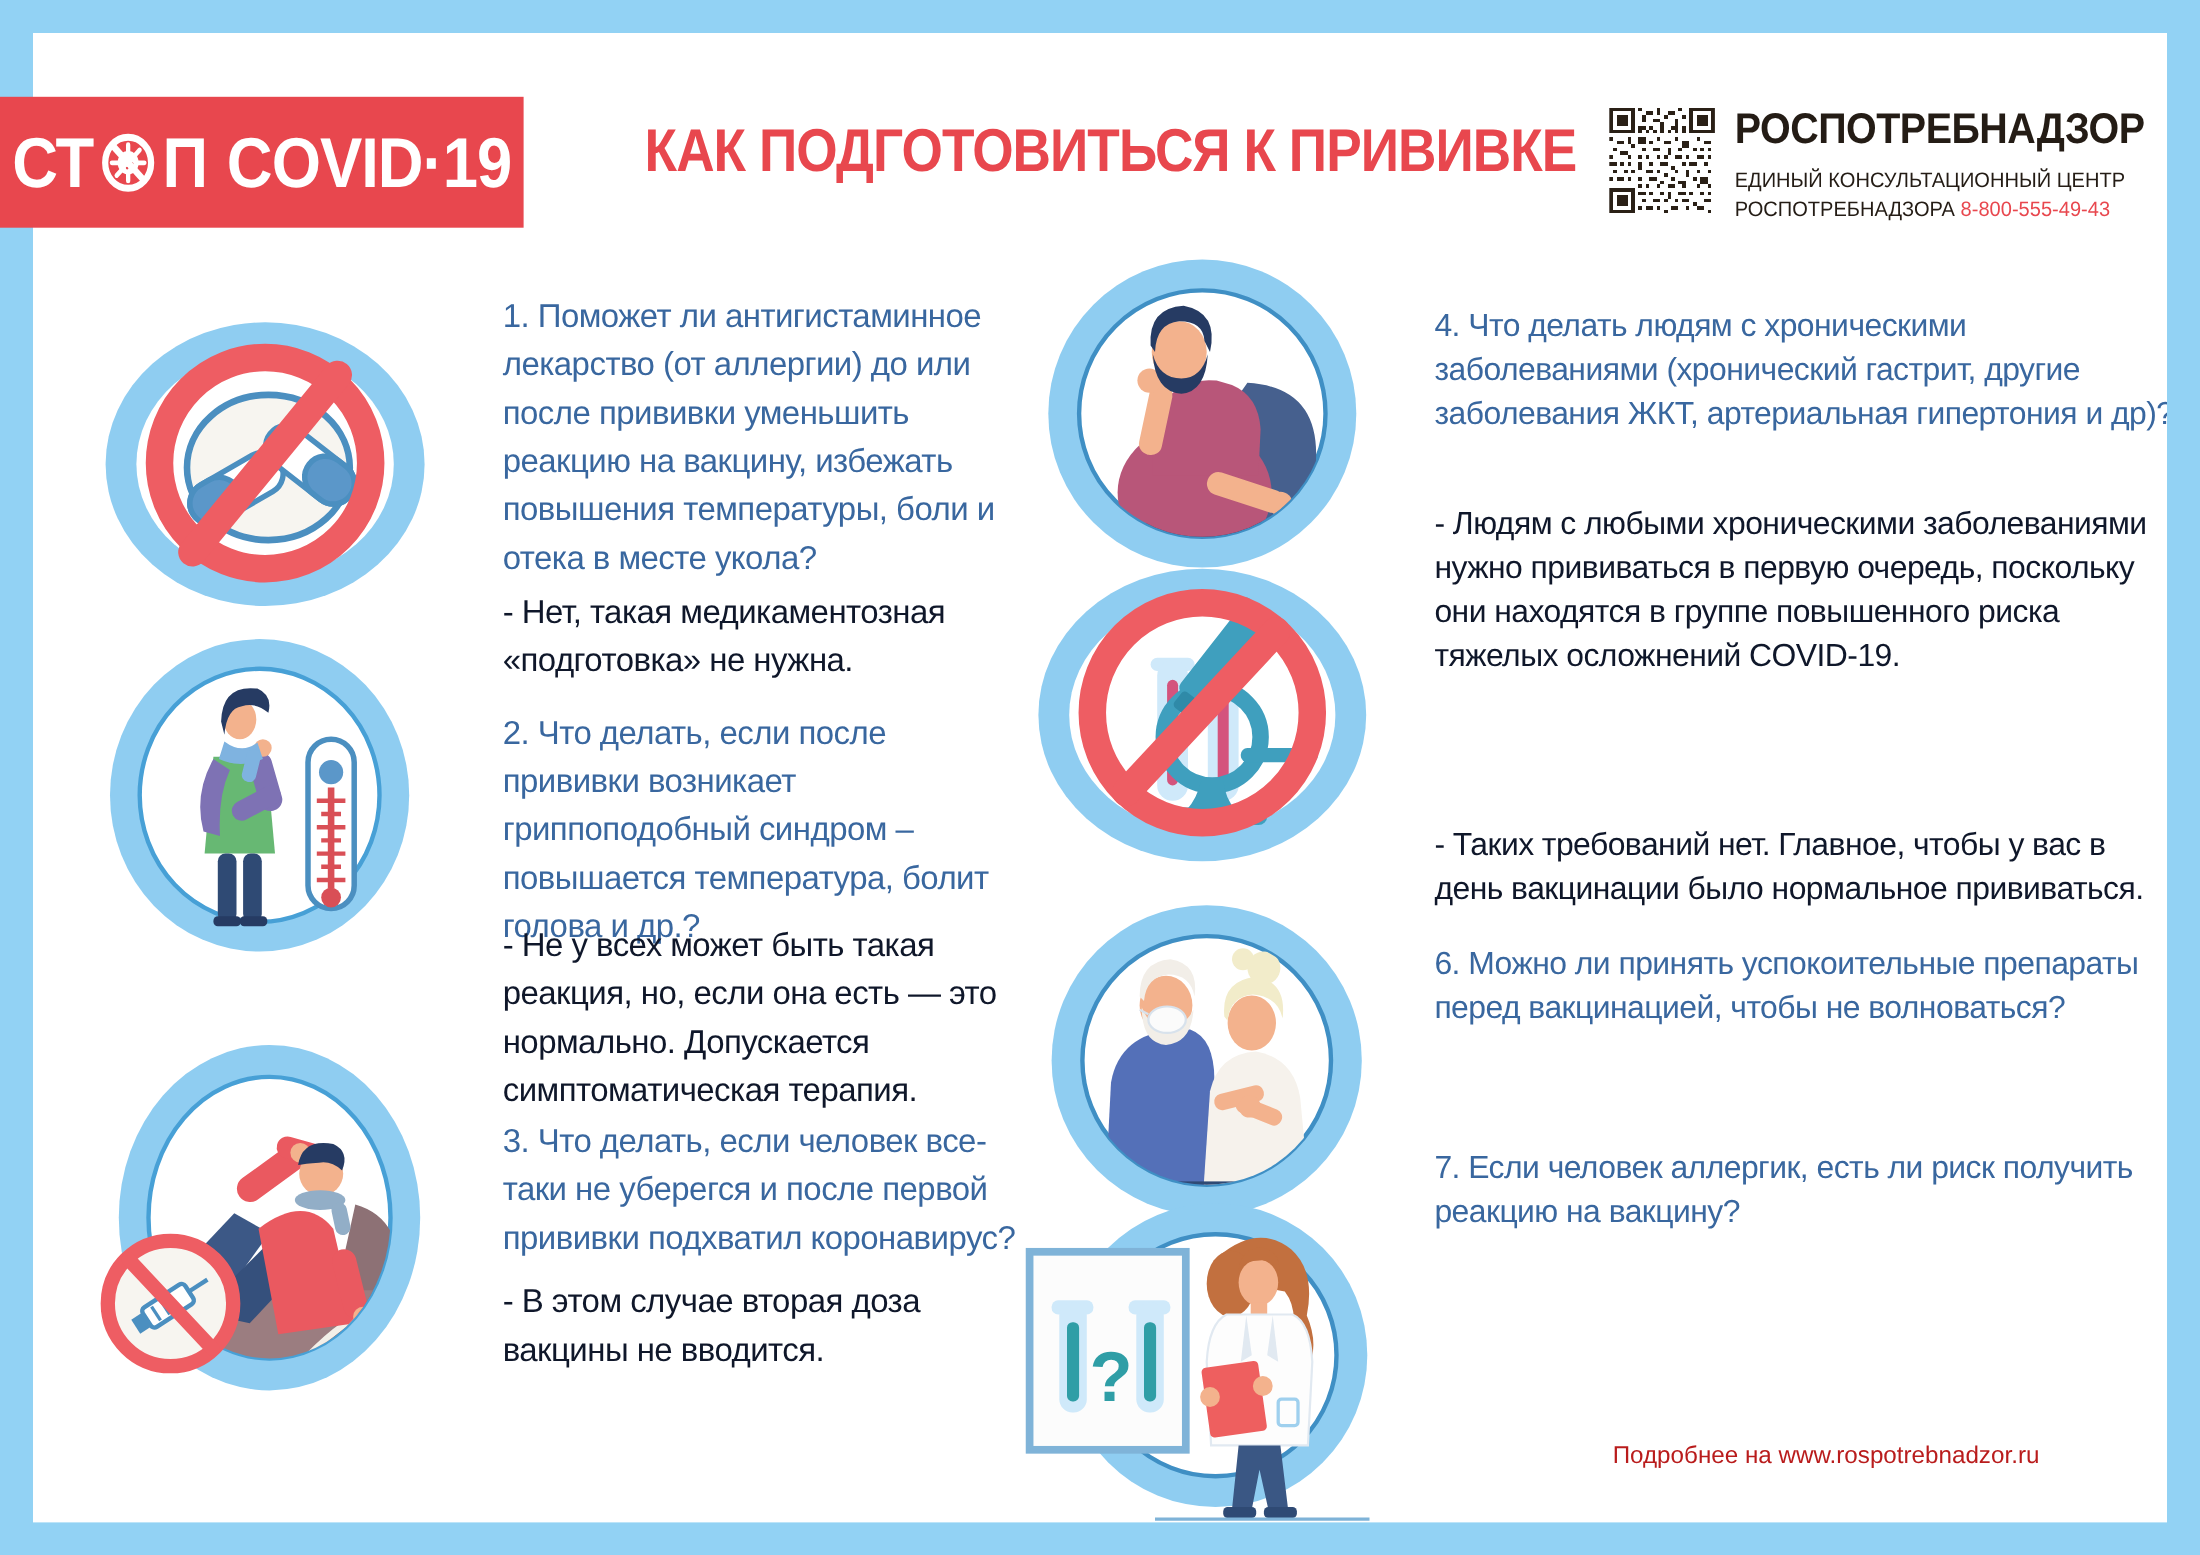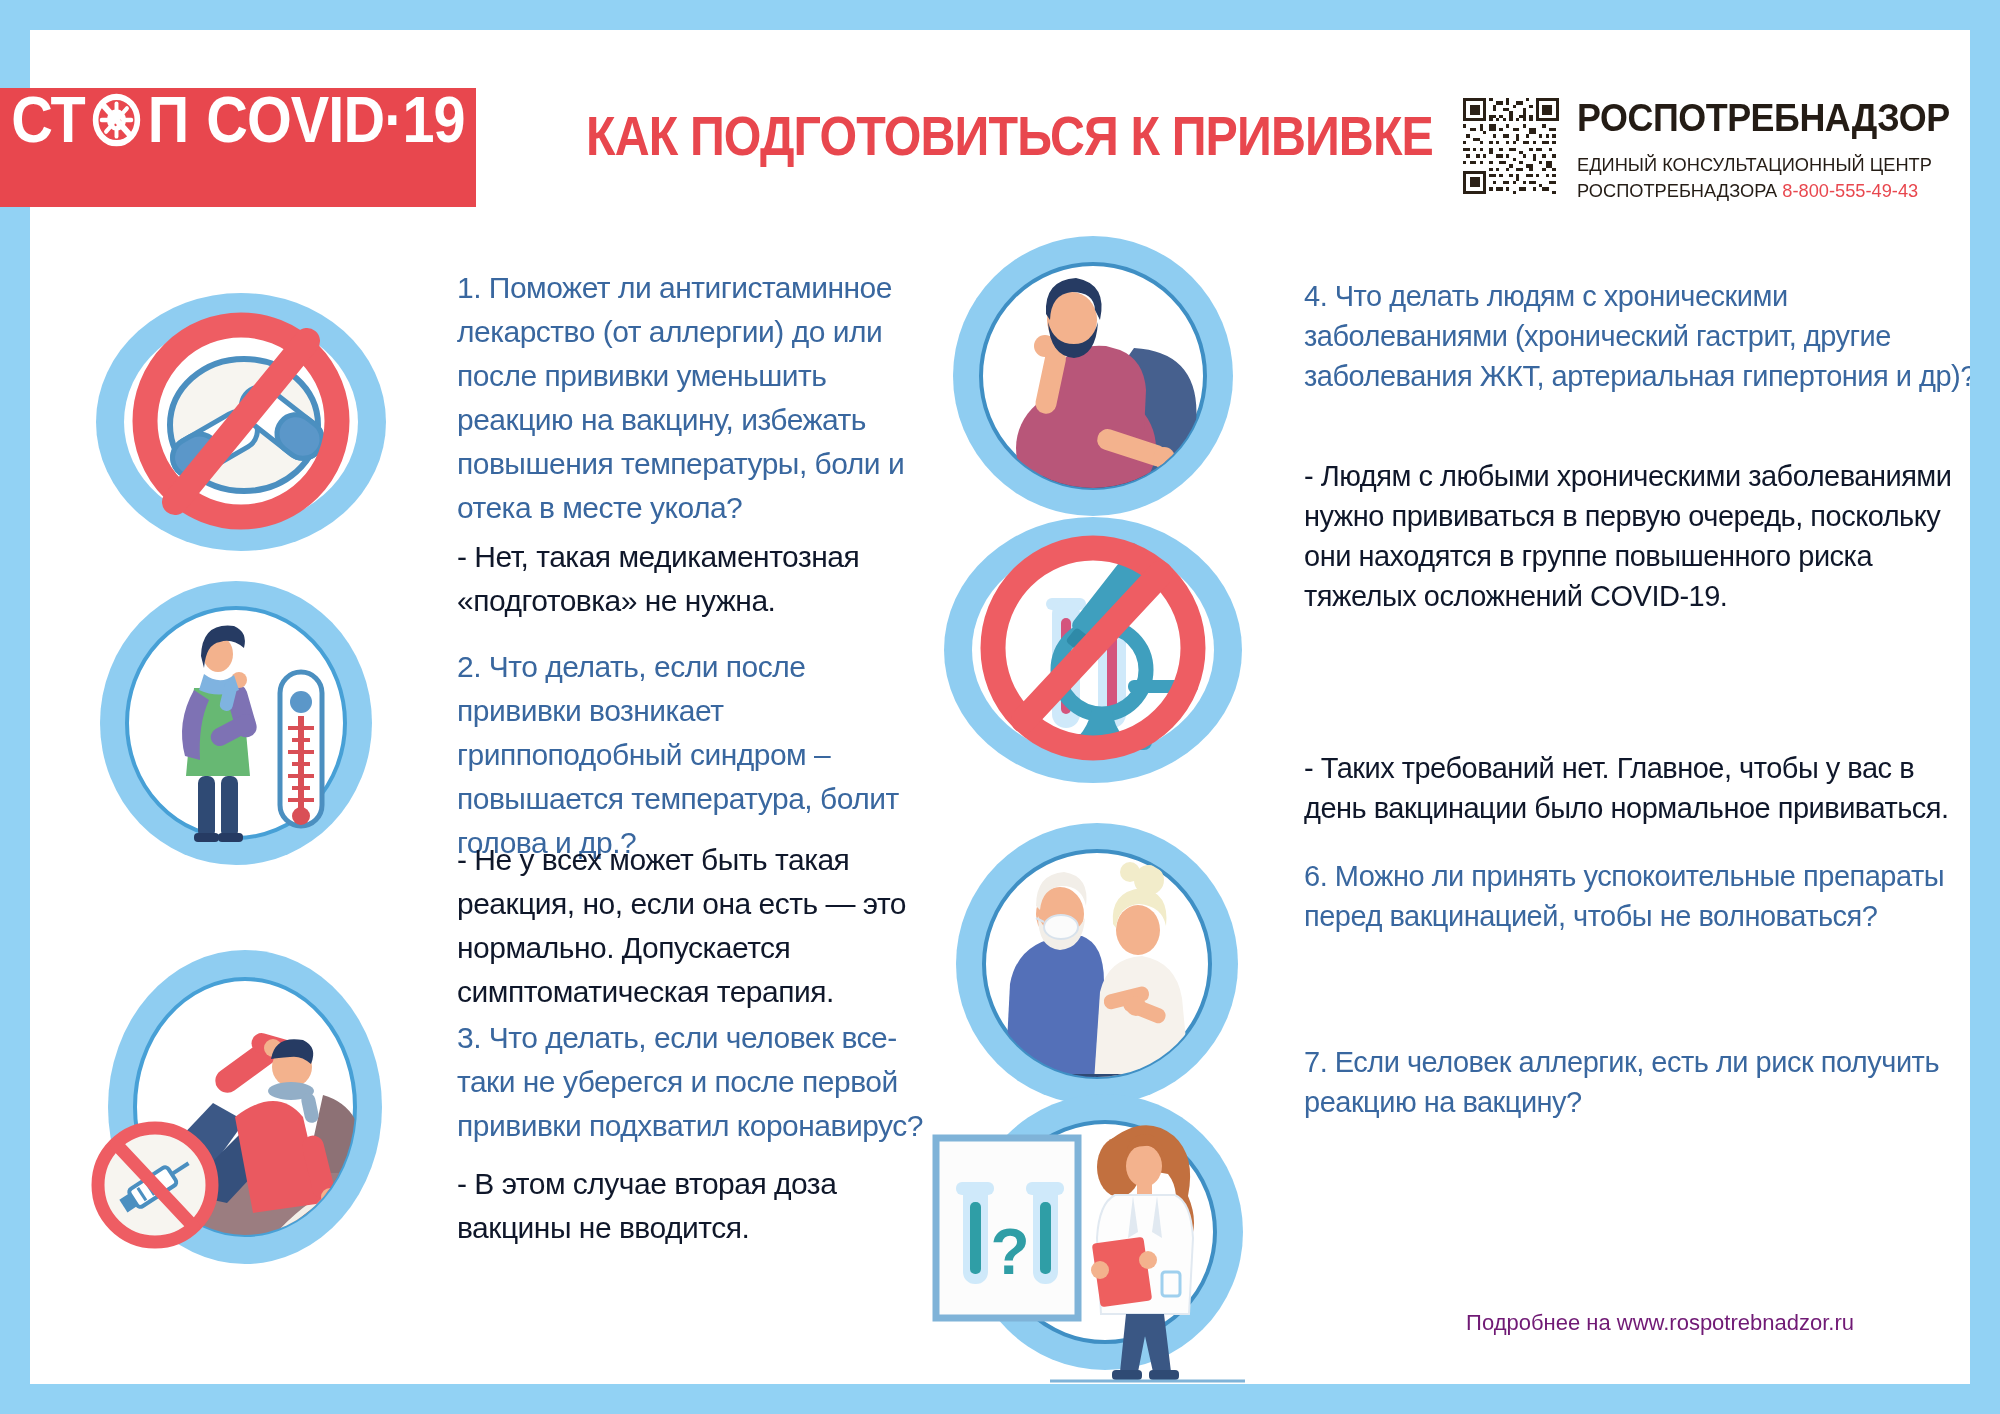--- a/index.html
+++ b/index.html
@@ -6,38 +6,38 @@
   body{width:2000px;height:1414px;position:relative;font-family:"Liberation Sans",sans-serif;overflow:hidden;}
   .poster{position:absolute;inset:0;background:#ffffff;}
   
   .fr{position:absolute;background:#92d2f4;z-index:10;}
   .fr.top{left:0;top:0;width:2000px;height:30px;}
   .fr.bottom{left:0;top:1384px;width:2000px;height:30px;}
   .fr.left{left:0;top:0;width:30px;height:1414px;}
   .fr.right{left:1970px;top:0;width:30px;height:1414px;}
   
   .banner{position:absolute;left:0;top:88px;width:476px;height:119px;background:#e8474e;z-index:11;
-          display:flex;align-items:flex-start;justify-content:center;}
+          display:flex;align-items:center;justify-content:center;}
   .banner-inner{display:flex;align-items:center;gap:6px;transform:scaleX(.9);}
   .logo-txt{color:#fff;font-weight:700;font-size:64px;letter-spacing:-1px;line-height:1;}
   .page-title{position:absolute;left:586px;top:104px;color:#e8474e;font-weight:700;font-size:55px;
               letter-spacing:-1px;transform:scaleX(.88);transform-origin:left top;white-space:nowrap;z-index:11;}
   .qr{position:absolute;left:1463px;top:98px;width:96px;height:96px;z-index:11;}
   .agency{position:absolute;left:1577px;top:96px;width:400px;z-index:11;transform-origin:left top;}
   .agency-name{font-size:39px;font-weight:700;color:#241c15;letter-spacing:-.5px;transform:scaleX(.92);transform-origin:left top;white-space:nowrap;}
   .agency-sub{margin-top:12px;font-size:19px;color:#241c15;letter-spacing:0;transform:scaleX(.96);transform-origin:left top;white-space:nowrap;line-height:1.35;}
   .phone{color:#e8474e;}
   
   .tb{position:absolute;letter-spacing:-.5px;z-index:3;margin-left:26px;}
   .col1{left:431px;width:478px;font-size:30px;line-height:44px;}
   .col2{left:1278px;width:678px;font-size:29px;line-height:40px;}
   .q{color:#39679f;}
   .a{color:#0f172a;}
   .illu{position:absolute;z-index:2;}
-  .footer{position:absolute;top:1310px;right:146px;font-size:22px;color:#701a75;z-index:3;}
+  .footer{position:absolute;top:1310px;right:146px;font-size:22px;color:#b91c1c;z-index:3;}
 </style>
 </head>
 <body>
 
 <div class="poster">
 
   <div class="fr top"></div>
   <div class="fr bottom"></div>
   <div class="fr left"></div>
   <div class="fr right"></div>

